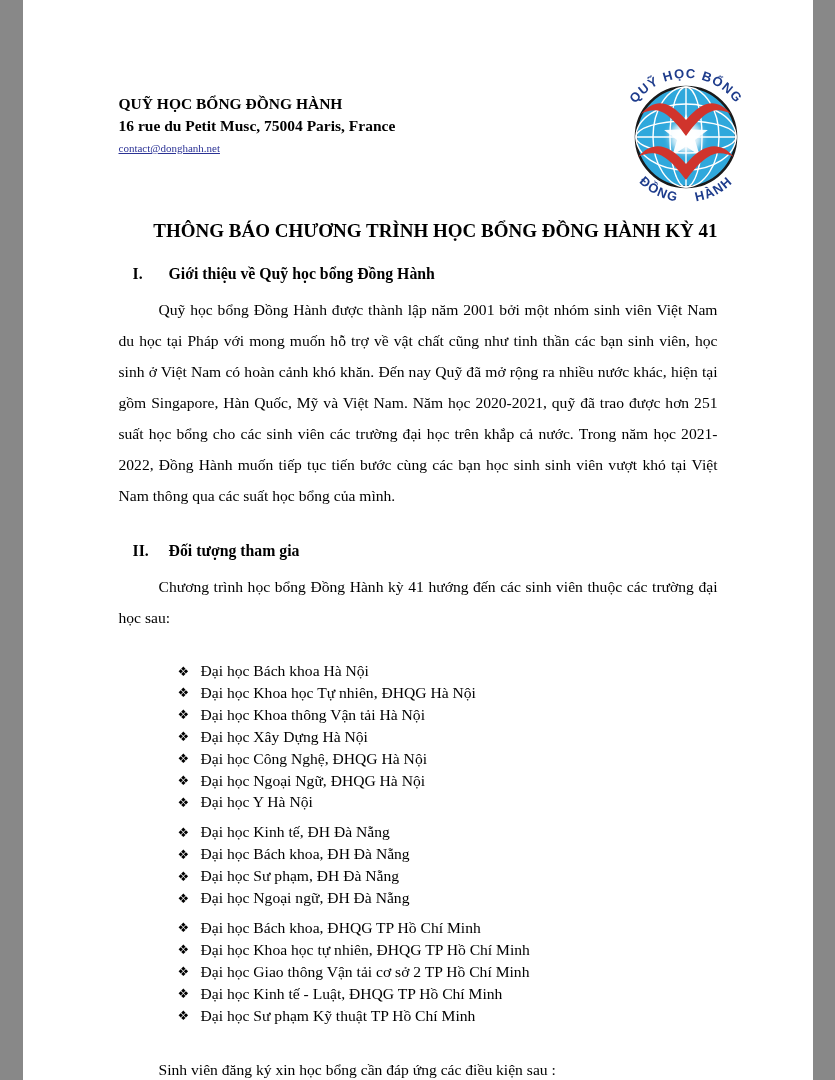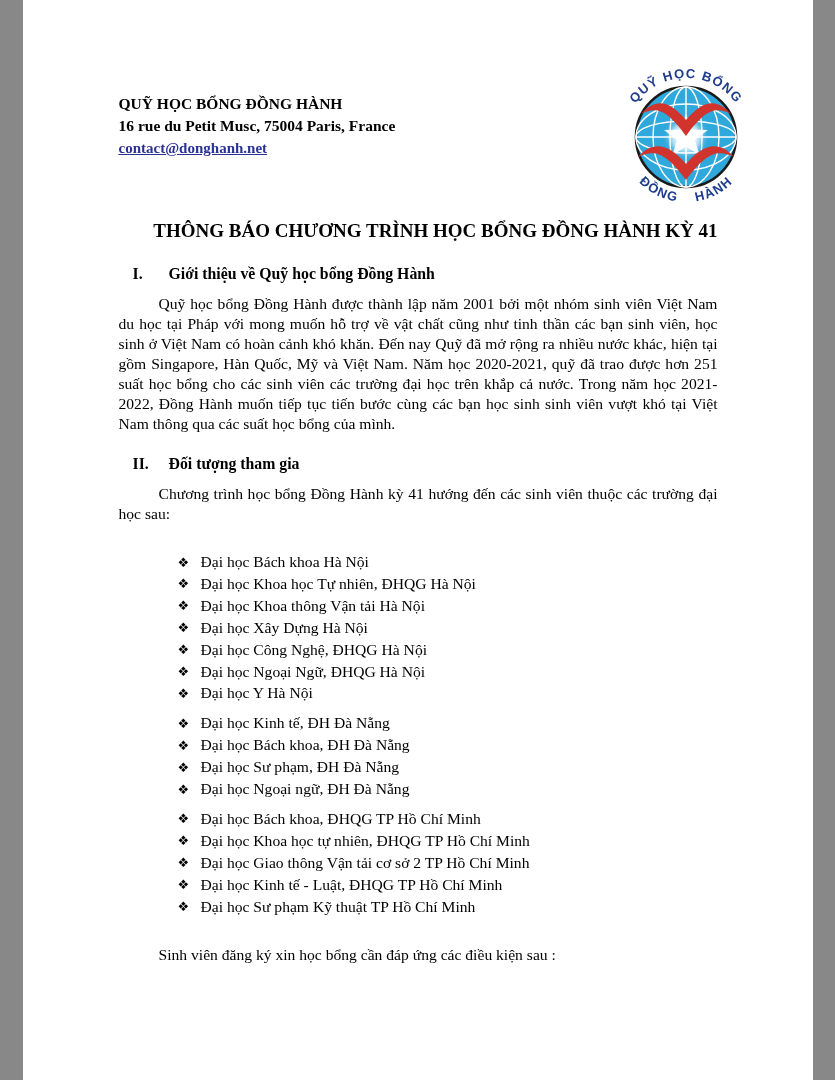--- a/index.html
+++ b/index.html
@@ -11,34 +11,34 @@
     font-family:"Liberation Serif","DejaVu Serif",serif;
     color:#000;
     box-sizing:border-box;
     padding:93px 95px 0 96px;
     overflow:hidden;
   }
   
   .header { position:relative; height:70px; }
   .org-name    { font-weight:bold; font-size:15.5px; line-height:22px; }
   .org-address { font-weight:bold; font-size:15.5px; line-height:22px; }
-  .org-email a { font-weight:bold; font-size:15px; line-height:22px;
+  .org-email a { font-weight:normal; font-size:11px; line-height:22px;
                  color:#2B3295; text-decoration:underline; }
   .logo-wrap { position:absolute; left:492px; top:-41px; width:150px; height:150px; }
   .logo-wrap svg { display:block; }
   
   .doc-title { margin-top:55px; text-align:right; font-weight:bold;
                font-size:19px; line-height:25px; }
   
   .sec-head { display:flex; font-weight:bold; font-size:15.8px; line-height:22px; }
   .sec-num  { width:36px; padding-left:14px; flex:none; }
   .sec-head.first { margin-top:20px; }
-  .sec-head.second { margin-top:19px; }
+  .sec-head.second { margin-top:29px; }
   
-  .para { margin:9px 0 0 0; font-size:15.6px; line-height:20px;
+  .para { margin:9px 0 0 0; font-size:15.6px; line-height:31px;
           text-align:justify; text-indent:40px; }
   .para.no-justify { text-align:left; }
   .cond-intro { margin-top:27px; }
   
   ul.blist { list-style:none; margin:9px 0 0 0; padding:0 0 0 59px;
              font-size:15.6px; }
   ul.blist li { line-height:21.4px; }
   ul.blist.grp { margin-top:0; }
   .grp-gap { height:8px; }
   .blt { display:inline-block; width:23px; font-size:13px; vertical-align:0.5px; }

